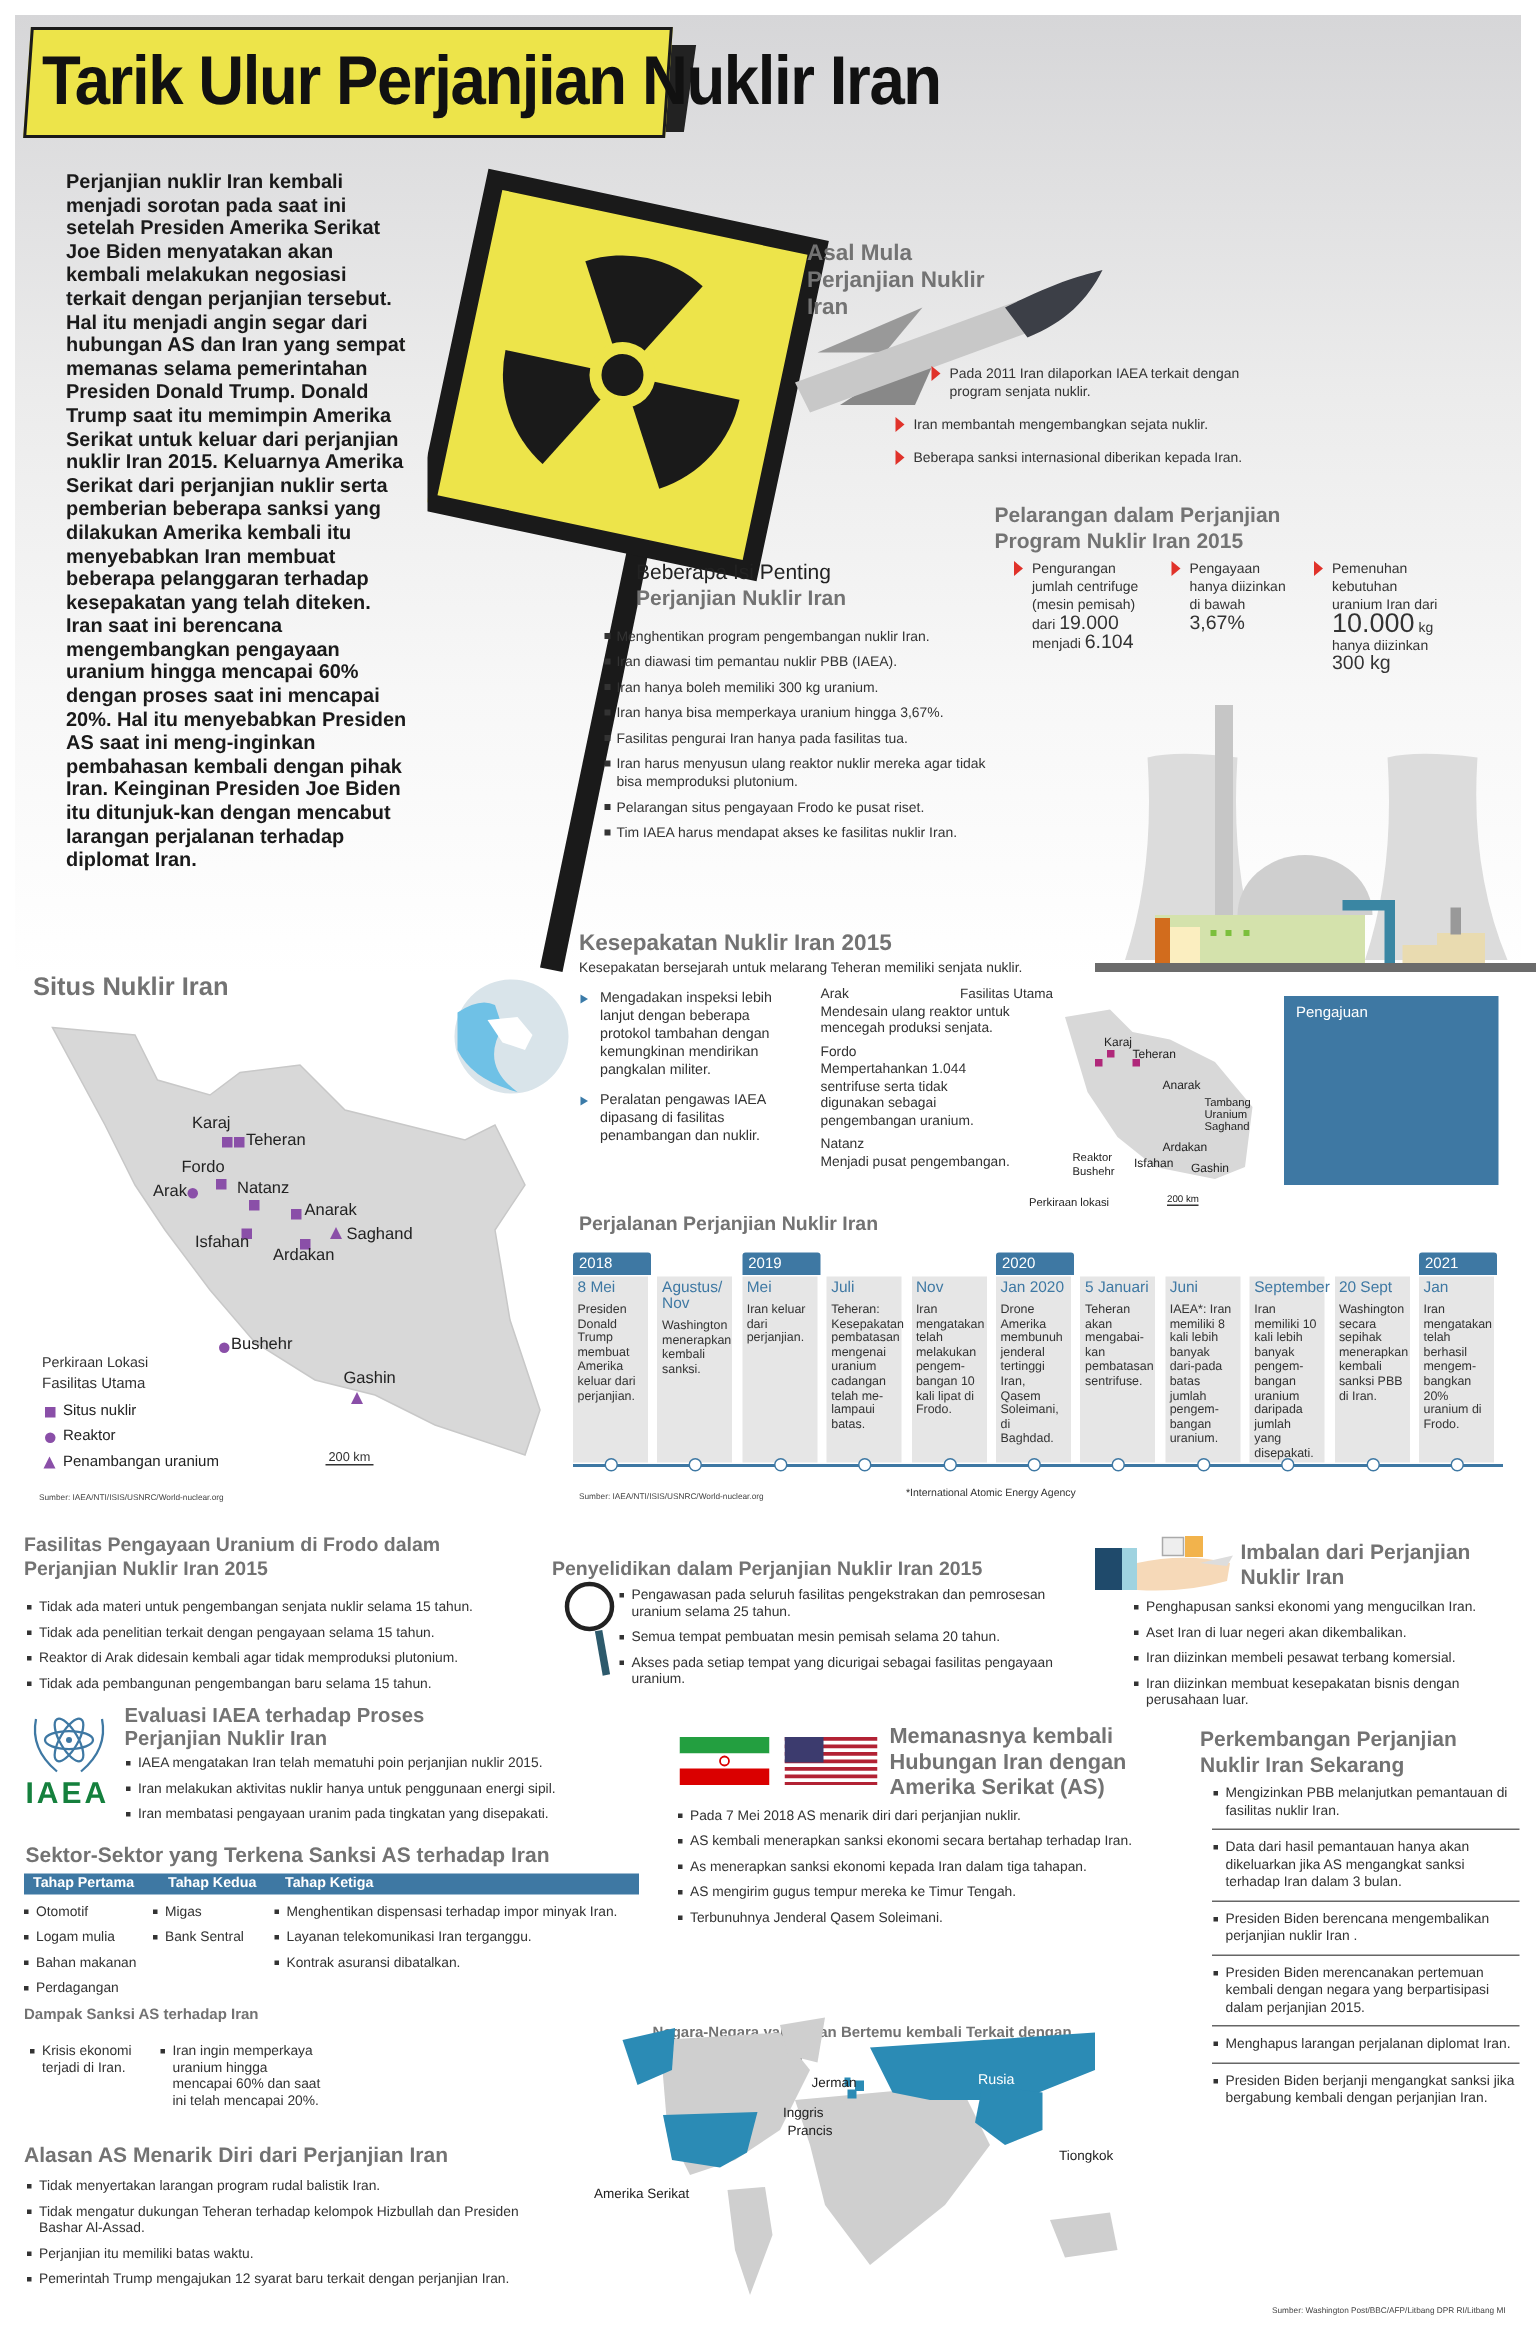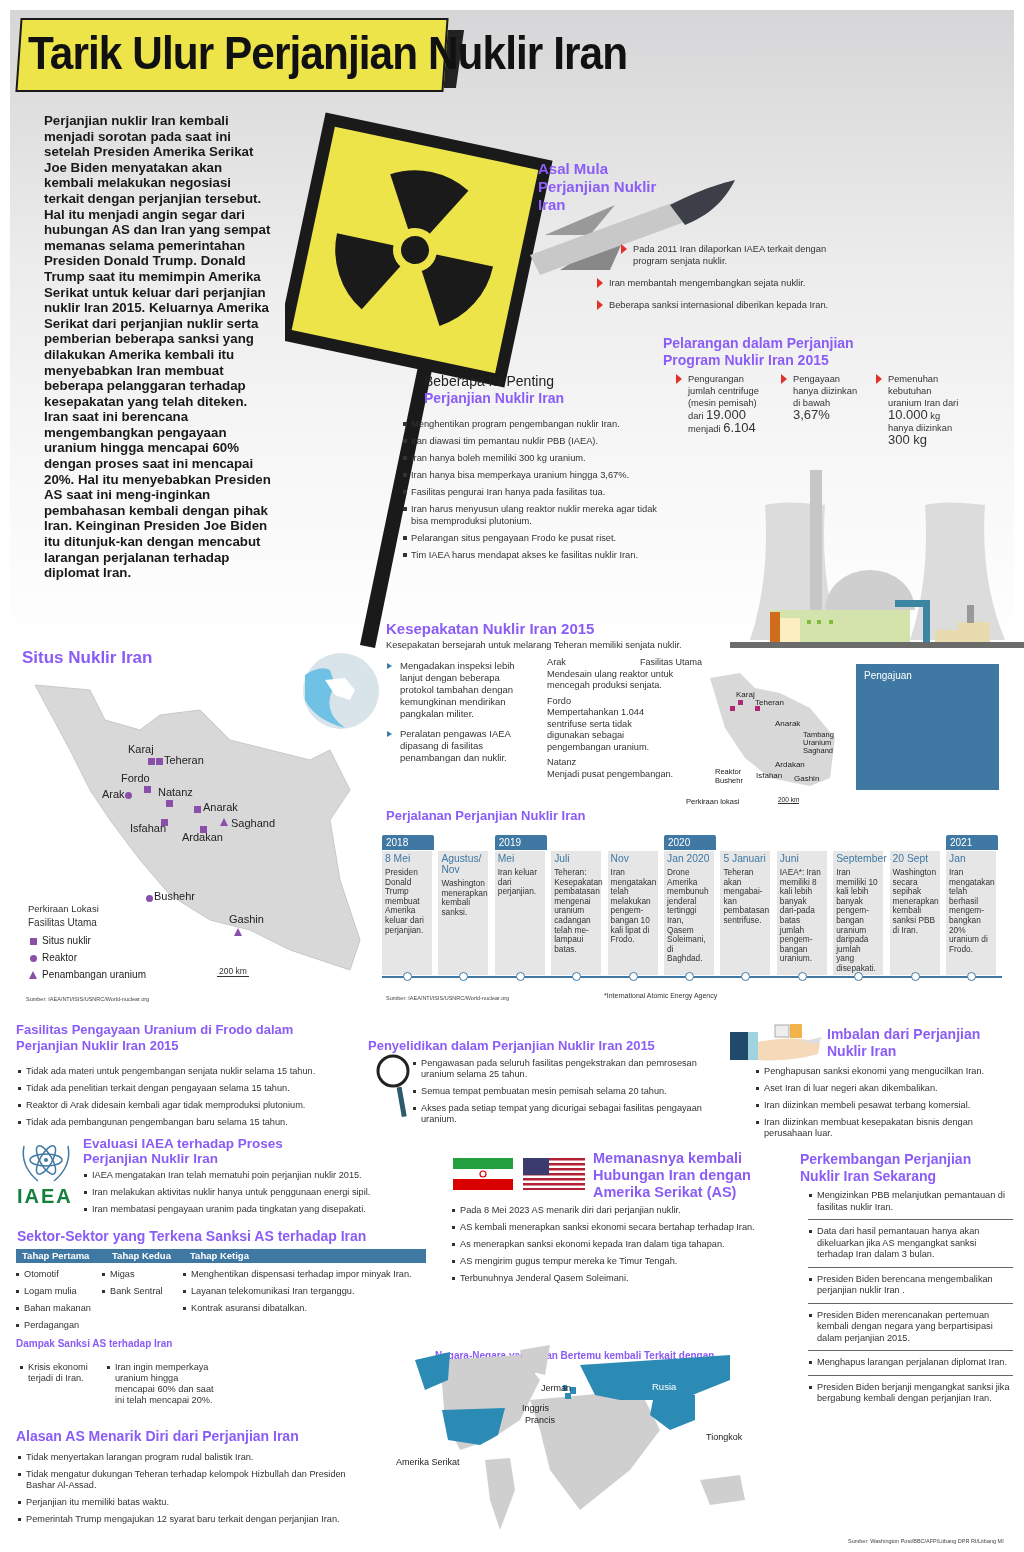--- a/index.html
+++ b/index.html
@@ -3,21 +3,21 @@
 <meta charset="utf-8">
 <style>
 *{box-sizing:border-box;margin:0;padding:0}
 body{width:1024px;height:1552px;background:#fff;font-family:"Liberation Sans",sans-serif;color:#222;position:relative;overflow:hidden}
 .abs{position:absolute}
 .topbg{position:absolute;left:10px;top:10px;width:1004px;height:640px;background:linear-gradient(180deg,#d6d6d8 0%,#ececec 40%,#f7f7f7 70%,#fff 100%)}
 .title-banner{position:absolute;left:18px;top:18px;width:428px;height:74px;background:#ede44a;border:2px solid #1a1a1a;transform:skewX(-4deg);}
 .title-banner-shadow{position:absolute;left:430px;top:30px;width:30px;height:58px;background:#222;transform:skewX(-8deg)}
 .title-text{position:absolute;left:28px;top:26px;font-size:46px;font-weight:bold;letter-spacing:-1px;color:#111;transform:scaleX(0.92);transform-origin:left}
 .intro{position:absolute;left:44px;top:113px;width:230px;font-size:13.3px;font-weight:bold;line-height:15.6px;color:#1a1a1a}
-.h-sec{font-weight:bold;color:#8b5cf6}
+.h-sec{font-weight:bold;color:#737373}
 .bul{font-size:9.3px;line-height:12px;color:#333}
 .bul li{list-style:none;position:relative;padding-left:9px;margin-bottom:5px}
 .bul li::before{content:"";position:absolute;left:1px;top:4px;width:4px;height:4px;background:#333}
 .arrow-bul li{list-style:none;position:relative;padding-left:12px;margin-bottom:10px;font-size:9.3px;line-height:12px;color:#333}
 .arrow-bul li::before{content:"";position:absolute;left:0;top:1px;border-left:6px solid #e0322a;border-top:5px solid transparent;border-bottom:5px solid transparent}
 .blue-bul li{list-style:none;position:relative;padding-left:14px;margin-bottom:8px;font-size:10.4px;line-height:13px;color:#333}
 .blue-bul li::before{content:"";position:absolute;left:1px;top:3px;border-left:5px solid #3b7ba8;border-top:3px solid transparent;border-bottom:3px solid transparent}
 .pengajuan{position:absolute;left:856px;top:664px;width:143px;height:126px;background:#3e78a3;color:#fff;padding:6px 8px;font-size:10px;line-height:12.5px}
 .pengajuan ul li{list-style:none;position:relative;padding-left:8px;margin-top:4px}
 .pengajuan ul li::before{content:"";position:absolute;left:0;top:4px;width:4px;height:4px;background:#fff}
@@ -97,21 +97,21 @@
 
 <div class="abs h-sec" style="left:663px;top:335px;width:240px;font-size:14px;line-height:17px">Pelarangan dalam Perjanjian Program Nuklir Iran 2015</div>
 <div class="abs" style="left:676px;top:373px;width:320px">
   <div class="abs arrow-bul" style="left:0;top:0;width:95px">
     <li style="margin-bottom:0"><span>Pengurangan jumlah centrifuge (mesin pemisah) dari</span> <span style="font-size:13px">19.000</span> <span>menjadi</span> <span style="font-size:13px">6.104</span></li>
   </div>
   <div class="abs arrow-bul" style="left:105px;top:0;width:85px">
     <li style="margin-bottom:0"><span>Pengayaan hanya diizinkan di bawah</span> <span style="font-size:13px">3,67%</span></li>
   </div>
   <div class="abs arrow-bul" style="left:200px;top:0;width:90px">
-    <li style="margin-bottom:0"><span>Pemenuhan kebutuhan uranium Iran dari</span> <span style="font-size:13px">10.000</span> <span>kg hanya diizinkan</span> <span style="font-size:13px">300 kg</span></li>
+    <li style="margin-bottom:0"><span>Pemenuhan kebutuhan uranium Iran dari</span> <span style="font-size:18px">10.000</span> <span>kg hanya diizinkan</span> <span style="font-size:13px">300 kg</span></li>
   </div>
 </div>
 
 <svg class="abs" style="left:730px;top:470px" width="294" height="180">
   <path d="M35,35 Q55,30 95,35 Q90,110 110,170 L20,170 Q40,110 35,35 Z" fill="#dcdcdc"></path>
   <path d="M195,35 Q215,30 255,35 Q250,110 275,170 L180,170 Q200,110 195,35 Z" fill="#dcdcdc"></path>
   <rect x="80" y="0" width="12" height="170" fill="#c6c6c6"></rect>
   <path d="M95,140 A45,40 0 0,1 185,140 Z" fill="#cfcfcf"></path>
   <rect x="40" y="140" width="140" height="32" fill="#d4e2ac"></rect>
   <rect x="40" y="142" width="10" height="30" fill="#d26c1d"></rect>
@@ -373,21 +373,21 @@
     <rect y="5" width="62" height="2.5" fill="#b22234"></rect>
     <rect y="10" width="62" height="2.5" fill="#b22234"></rect>
     <rect y="15" width="62" height="2.5" fill="#b22234"></rect>
     <rect y="20" width="62" height="2.5" fill="#b22234"></rect>
     <rect y="25" width="62" height="2.5" fill="#b22234"></rect>
     <rect y="30" width="62" height="2" fill="#b22234"></rect>
   <rect width="26" height="17" fill="#3c3b6e"></rect>
 </svg>
 <div class="abs h-sec" style="left:593px;top:1150px;width:200px;font-size:14.5px;line-height:17px">Memanasnya kembali Hubungan Iran dengan Amerika Serikat (AS)</div>
 <ul class="abs sm-bul" style="left:452px;top:1205px;width:340px">
-  <li>Pada 8 Mei 2023 AS menarik diri dari perjanjian nuklir.</li>
+  <li>Pada 7 Mei 2018 AS menarik diri dari perjanjian nuklir.</li>
   <li>AS kembali menerapkan sanksi ekonomi secara bertahap terhadap Iran.</li>
   <li>As menerapkan sanksi ekonomi kepada Iran dalam tiga tahapan.</li>
   <li>AS mengirim gugus tempur mereka ke Timur Tengah.</li>
   <li>Terbunuhnya Jenderal Qasem Soleimani.</li>
 </ul>
 
 <div class="abs h-sec" style="left:800px;top:1151px;width:200px;font-size:14px;line-height:17px">Perkembangan Perjanjian Nuklir Iran Sekarang</div>
 <ul class="abs perk" style="left:808px;top:1190px;width:205px">
   <li>Mengizinkan PBB melanjutkan pemantauan di fasilitas nuklir Iran.</li>
   <li>Data dari hasil pemantauan hanya akan dikeluarkan jika AS mengangkat sanksi terhadap Iran dalam 3 bulan.</li>

